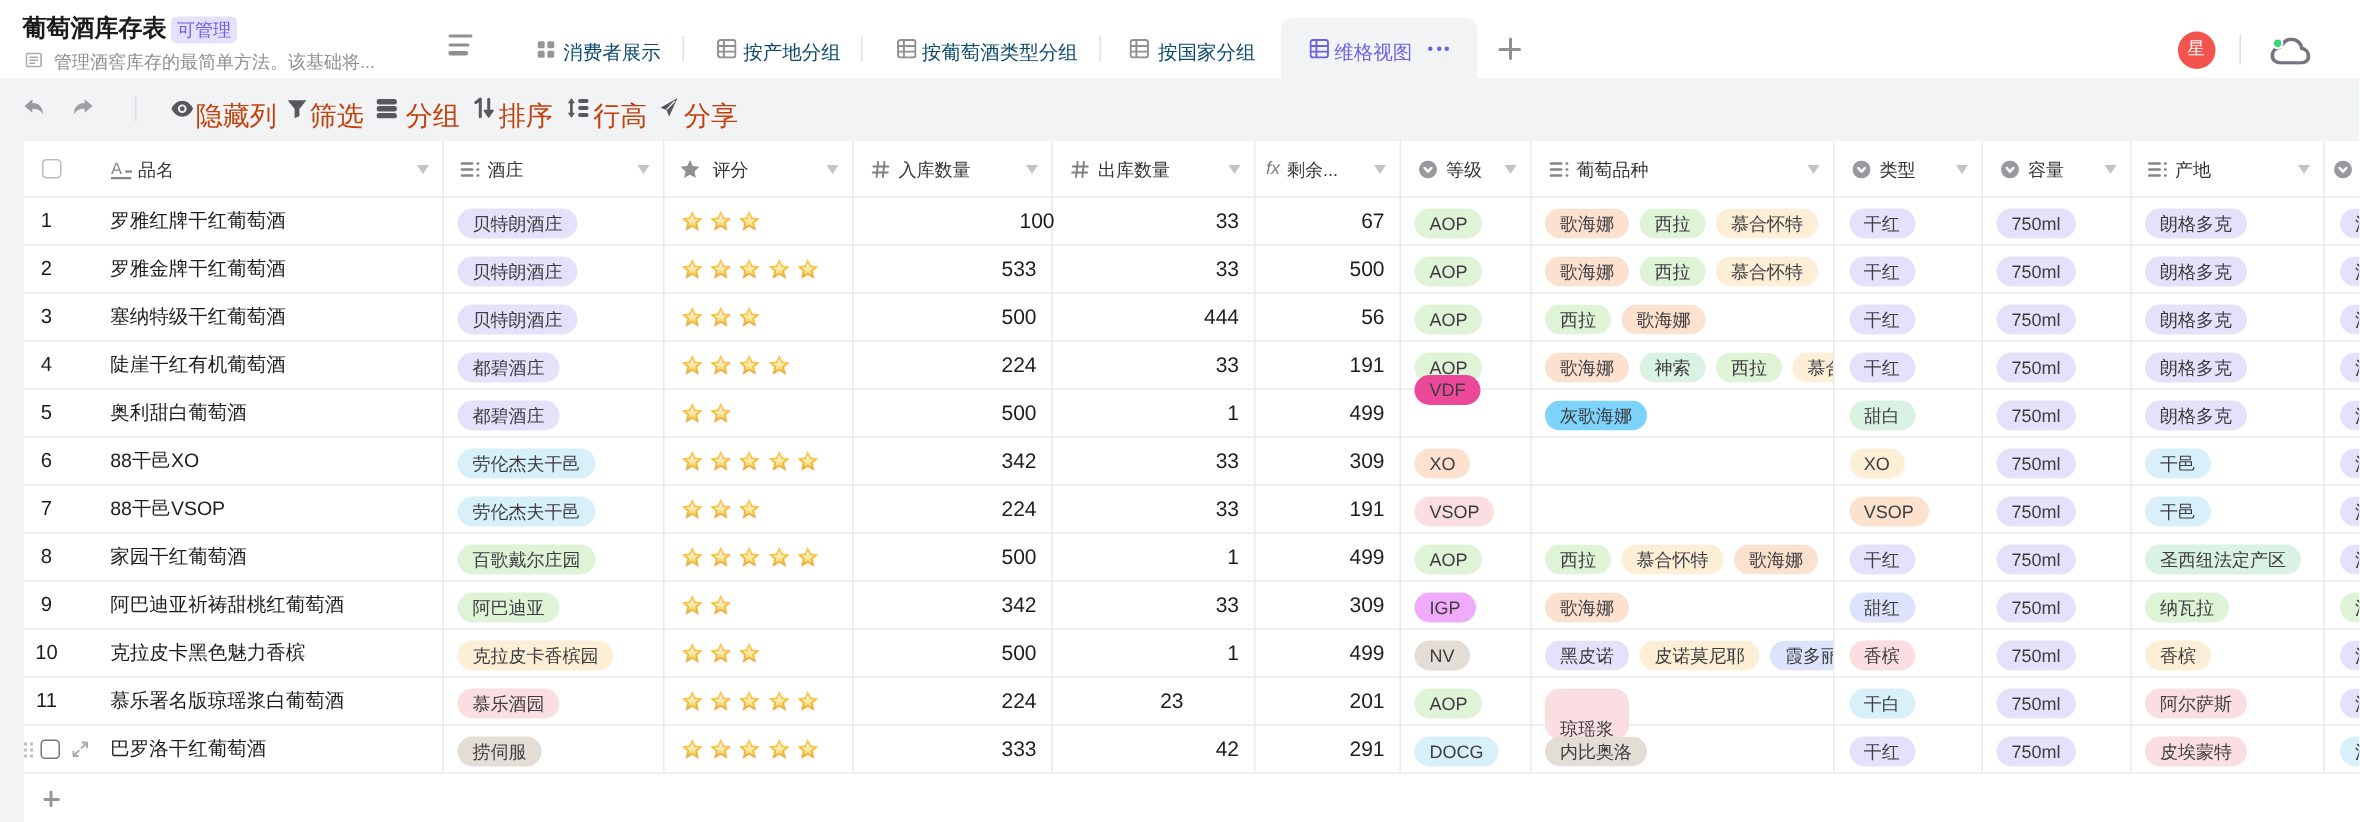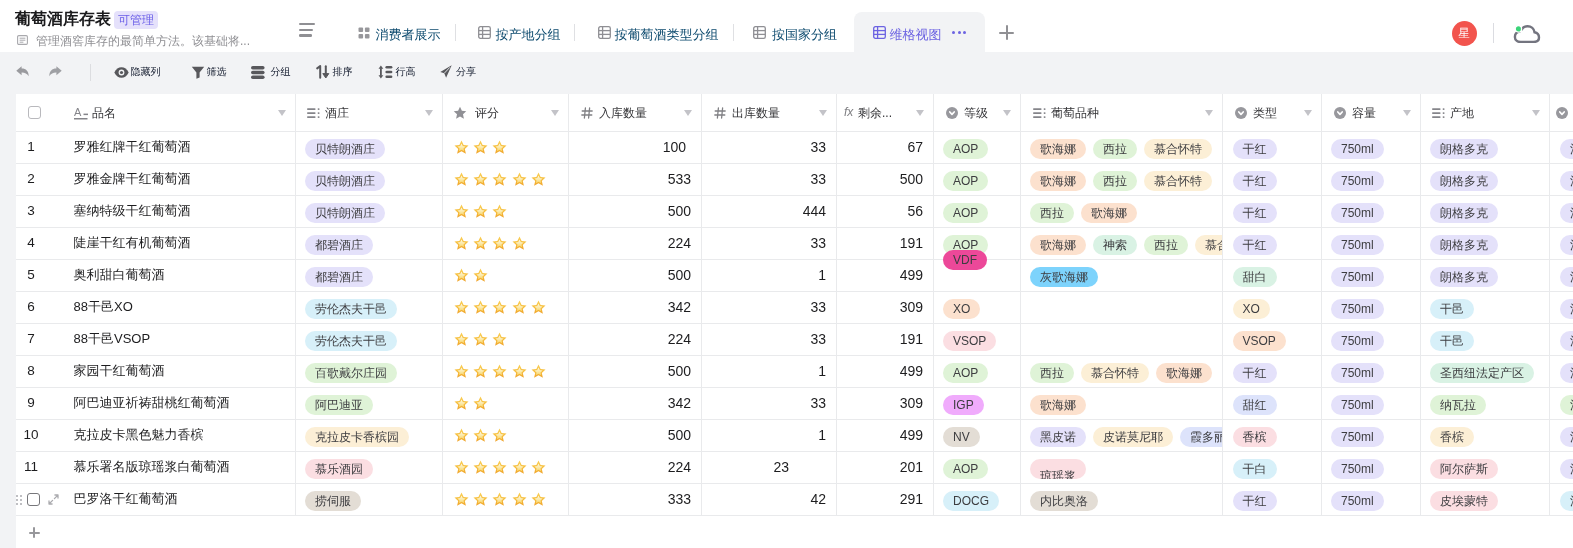--- a/index.html
+++ b/index.html
@@ -4,21 +4,21 @@
 html,body{width:1573px;height:548px;overflow:hidden;background:#fff;font-family:"Liberation Sans",sans-serif;position:relative}
 .abs{position:absolute}
 .pill{position:absolute;height:20px;line-height:20px;border-radius:10px;padding:0 10px;font-size:12px;color:#3d3d40;white-space:nowrap}
 .vline{position:absolute;width:1px;background:#E9EAEC}
 .hline{position:absolute;height:1px;background:#E9EAEC}
 .hdrtxt{position:absolute;font-size:12px;color:#333336;white-space:nowrap;line-height:14px}
 .dd{position:absolute;width:0;height:0;border-left:4.5px solid transparent;border-right:4.5px solid transparent;border-top:6px solid #C3C3C8}
 .num{position:absolute;font-size:14px;color:#1d1d1f;text-align:right}
 .cell{position:absolute;font-size:13px;color:#1d1d1f;white-space:nowrap}
 .tabt{position:absolute;font-size:13px;color:#0c4a6e;white-space:nowrap}
-.tbt{position:absolute;font-size:10px;color:#0f172a;white-space:nowrap}
+.tbt{position:absolute;font-size:18px;color:#c2410c;white-space:nowrap}
 
 </style></head><body>
 <svg width="0" height="0" style="position:absolute">
     <defs>
       <linearGradient id="gstar" x1="0" y1="0" x2="0" y2="1">
         <stop offset="0" stop-color="#F9CF55"></stop>
         <stop offset="0.55" stop-color="#F6BC3B"></stop>
         <stop offset="1" stop-color="#EFA22B"></stop>
       </linearGradient>
       <linearGradient id="gstar2" x1="0" y1="0" x2="0" y2="1">
@@ -246,21 +246,21 @@
       <path d="M7.5 3.4 L8.8 6.1 L11.6 6.4 L9.5 8.4 L10.1 11.3 L7.5 9.8 L4.9 11.3 L5.5 8.4 L3.4 6.4 L6.2 6.1 Z" fill="url(#gstar2)"></path>
     </svg></div>
 <div class="abs" style="left:473.2px;top:140px;width:15px;height:15px"><svg class="st" width="15" height="15" viewBox="0 0 15 15">
       <path d="M7.5 0.5 L9.6 5.0 L14.5 5.6 L10.8 8.9 L11.9 13.8 L7.5 11.2 L3.1 13.8 L4.2 8.9 L0.5 5.6 L5.4 5.0 Z" fill="url(#gstar)"></path>
       <path d="M7.5 3.4 L8.8 6.1 L11.6 6.4 L9.5 8.4 L10.1 11.3 L7.5 9.8 L4.9 11.3 L5.5 8.4 L3.4 6.4 L6.2 6.1 Z" fill="url(#gstar2)"></path>
     </svg></div>
 <div class="abs" style="left:492.4px;top:140px;width:15px;height:15px"><svg class="st" width="15" height="15" viewBox="0 0 15 15">
       <path d="M7.5 0.5 L9.6 5.0 L14.5 5.6 L10.8 8.9 L11.9 13.8 L7.5 11.2 L3.1 13.8 L4.2 8.9 L0.5 5.6 L5.4 5.0 Z" fill="url(#gstar)"></path>
       <path d="M7.5 3.4 L8.8 6.1 L11.6 6.4 L9.5 8.4 L10.1 11.3 L7.5 9.8 L4.9 11.3 L5.5 8.4 L3.4 6.4 L6.2 6.1 Z" fill="url(#gstar2)"></path>
     </svg></div>
-<div class="num" style="left:573px;top:139px;width:113px;line-height:16px">100</div>
+<div class="num" style="left:590px;top:139px;width:113px;line-height:16px">100</div>
 <div class="num" style="left:711px;top:139px;width:115px;line-height:16px">33</div>
 <div class="num" style="left:846px;top:139px;width:77px;line-height:16px">67</div>
 <div class="pill" style="left:943px;top:139px;background:#DFF3D7">AOP</div>
 <div class="abs" style="left:1030px;top:139px;width:192px;overflow:hidden;display:flex;gap:7px">
     <div style="flex:none;height:20px;line-height:20px;border-radius:10px;padding:0 10px;font-size:12px;color:#3d3d40;background:#FCE1CE">歌海娜</div>
     <div style="flex:none;height:20px;line-height:20px;border-radius:10px;padding:0 10px;font-size:12px;color:#3d3d40;background:#DFF3D7">西拉</div>
     <div style="flex:none;height:20px;line-height:20px;border-radius:10px;padding:0 10px;font-size:12px;color:#3d3d40;background:#FCEFD6">慕合怀特</div>
   </div>
 <div class="pill" style="left:1232.5px;top:139px;background:#E4E1FA">干红</div>
 <div class="pill" style="left:1331px;top:139px;background:#E4E1FA">750ml</div>
@@ -565,21 +565,21 @@
     </svg></div>
 <div class="abs" style="left:530.8px;top:460px;width:15px;height:15px"><svg class="st" width="15" height="15" viewBox="0 0 15 15">
       <path d="M7.5 0.5 L9.6 5.0 L14.5 5.6 L10.8 8.9 L11.9 13.8 L7.5 11.2 L3.1 13.8 L4.2 8.9 L0.5 5.6 L5.4 5.0 Z" fill="url(#gstar)"></path>
       <path d="M7.5 3.4 L8.8 6.1 L11.6 6.4 L9.5 8.4 L10.1 11.3 L7.5 9.8 L4.9 11.3 L5.5 8.4 L3.4 6.4 L6.2 6.1 Z" fill="url(#gstar2)"></path>
     </svg></div>
 <div class="num" style="left:578px;top:459px;width:113px;line-height:16px">224</div>
 <div class="num" style="left:674px;top:459px;width:115px;line-height:16px">23</div>
 <div class="num" style="left:846px;top:459px;width:77px;line-height:16px">201</div>
 <div class="pill" style="left:943px;top:459px;background:#DFF3D7">AOP</div>
 <div class="abs" style="left:1030px;top:459px;width:192px;overflow:hidden;display:flex;gap:7px">
-    <div style="flex:none;height:20px;line-height:20px;border-radius:10px;padding:7px 10px;font-size:12px;color:#3d3d40;background:#FBDEE2">琼瑶浆</div>
+    <div style="flex:none;height:20px;line-height:20px;border-radius:10px;padding:17px 10px;font-size:12px;color:#3d3d40;background:#FBDEE2">琼瑶浆</div>
   </div>
 <div class="pill" style="left:1232.5px;top:459px;background:#D7F0F9">干白</div>
 <div class="pill" style="left:1331px;top:459px;background:#E4E1FA">750ml</div>
 <div class="pill" style="left:1430px;top:459px;background:#FBDEE2">阿尔萨斯</div>
 <div class="abs" style="left:1560px;top:459px;width:13px;overflow:hidden">
     <div style="height:20px;line-height:20px;border-radius:10px 0 0 10px;padding:0 10px;font-size:12px;color:#3d3d40;background:#E4E1FA;width:40px">法国</div>
   </div>
 <div class="abs" style="left:16.3px;top:495.2px;width:1.7px;height:1.7px;background:#BFBFC3"></div>
 <div class="abs" style="left:20.4px;top:495.2px;width:1.7px;height:1.7px;background:#BFBFC3"></div>
 <div class="abs" style="left:16.3px;top:499.2px;width:1.7px;height:1.7px;background:#BFBFC3"></div>

